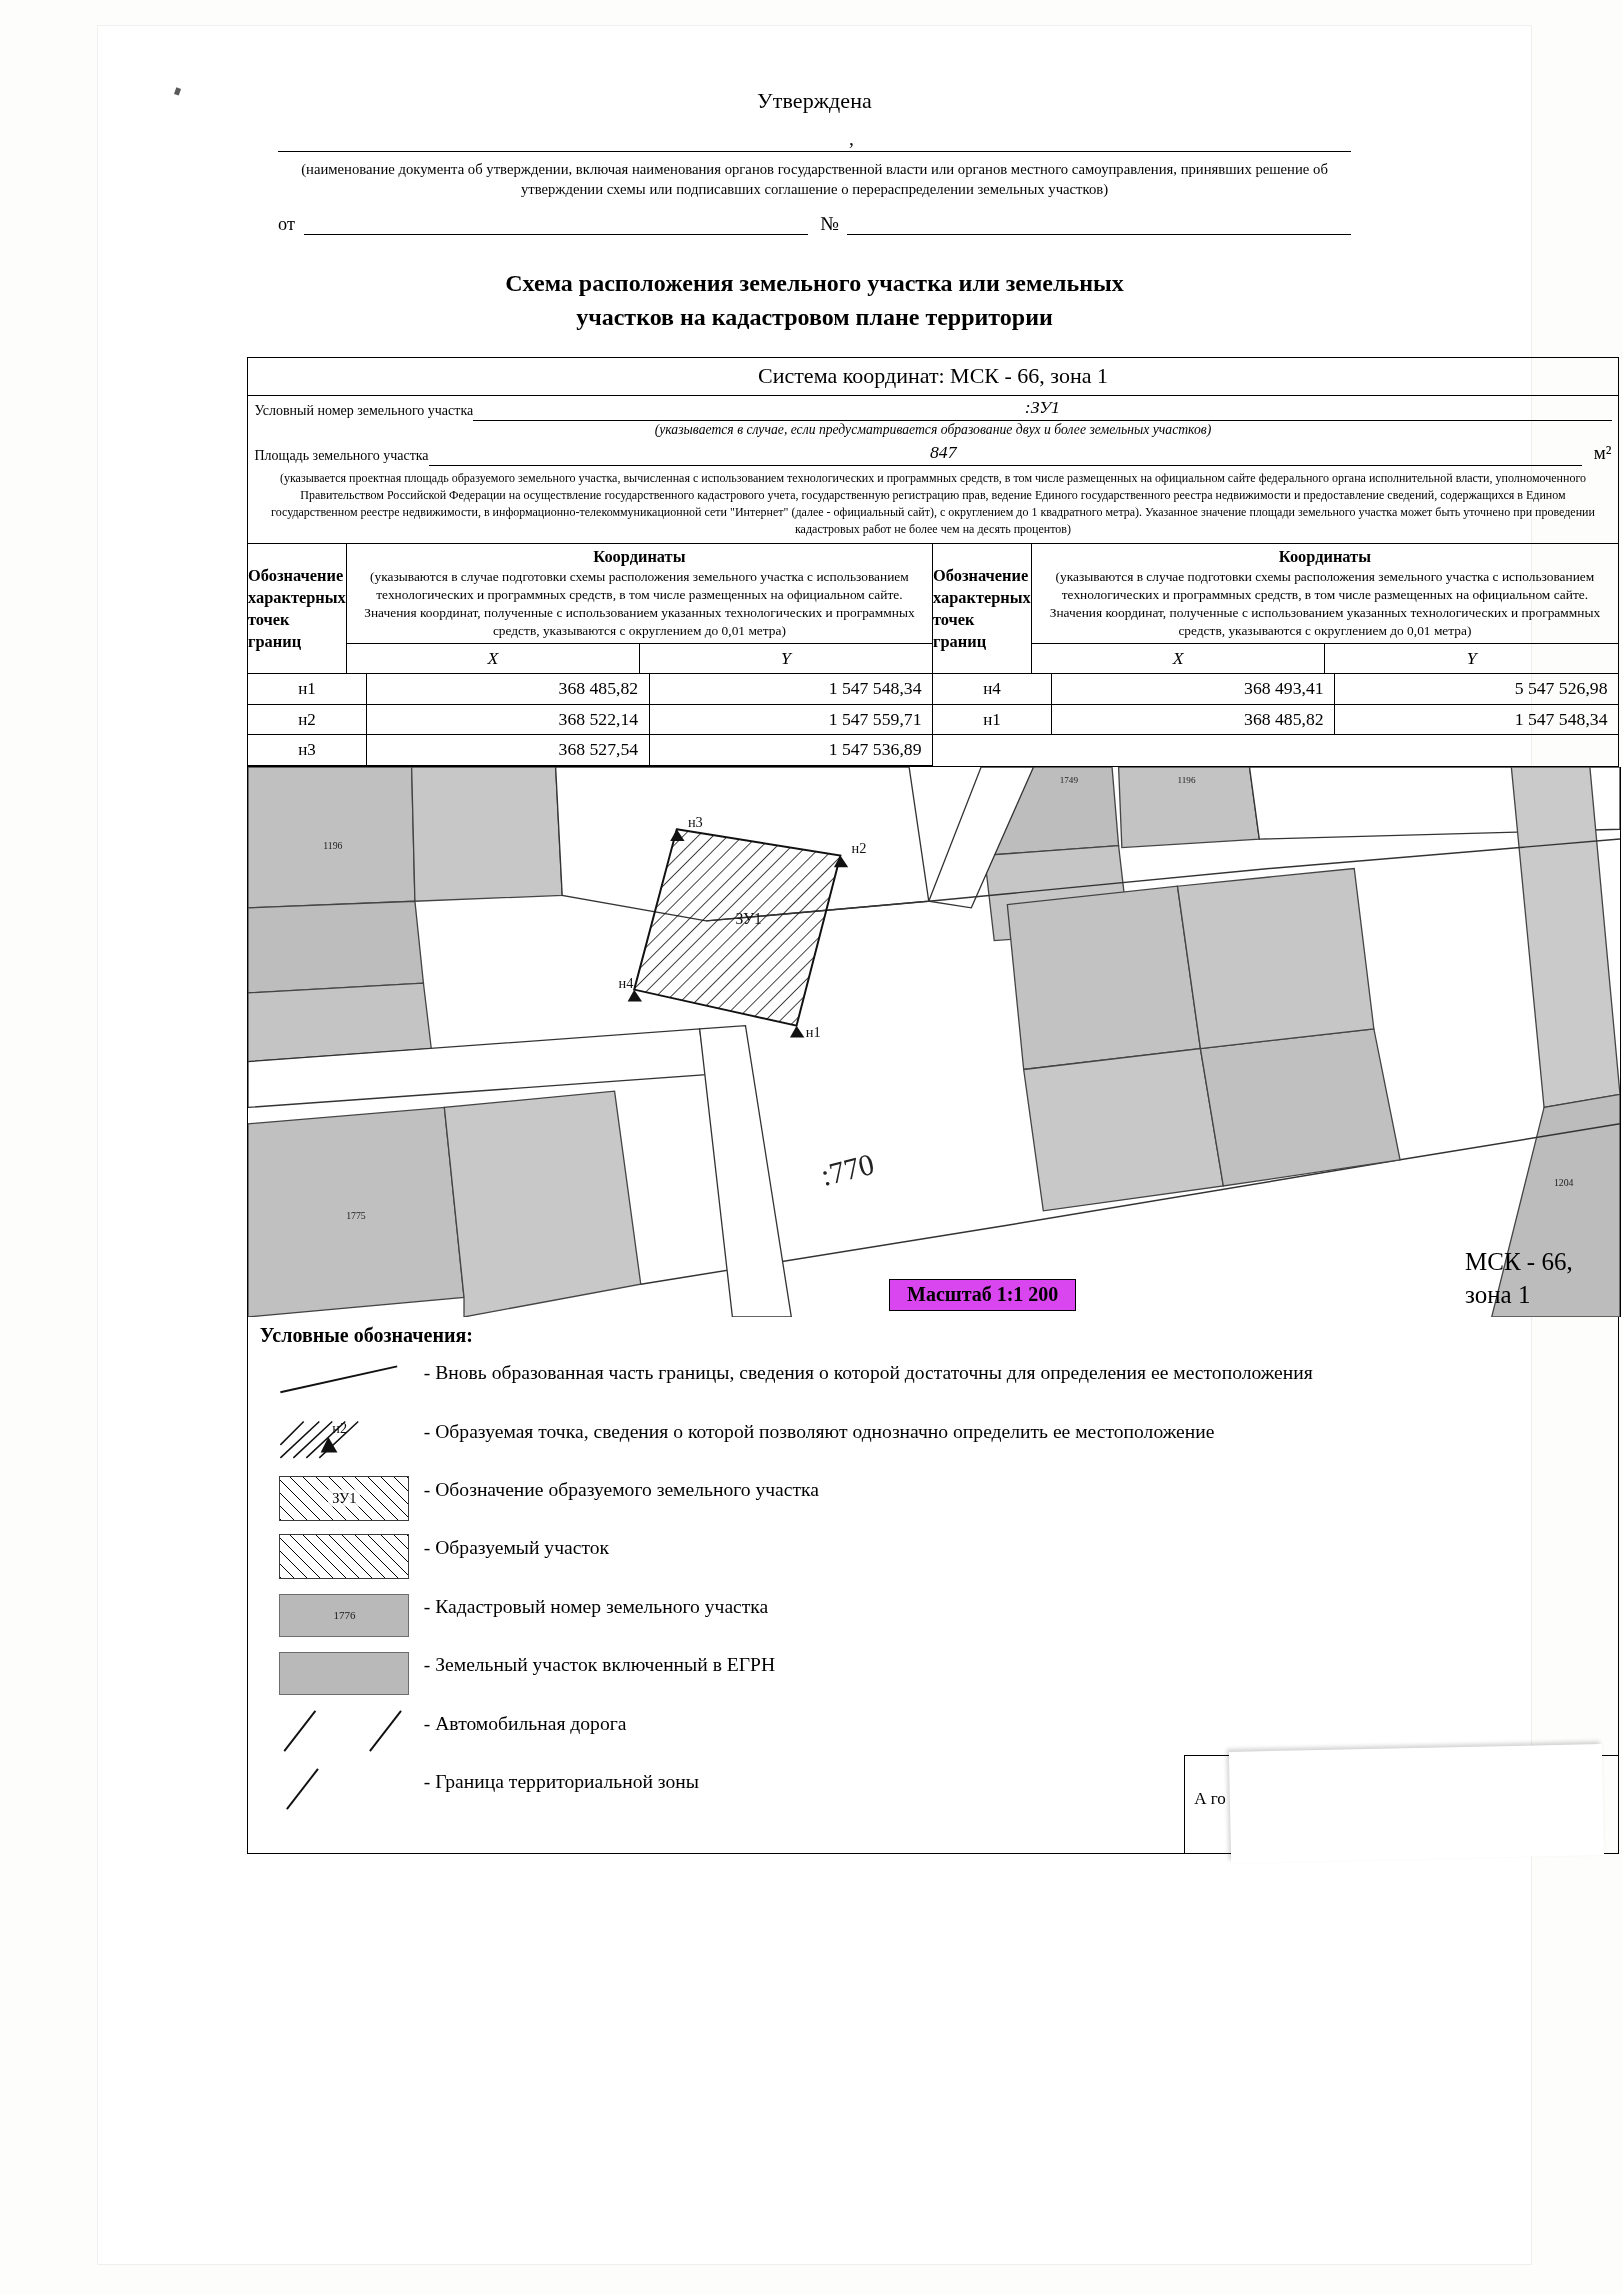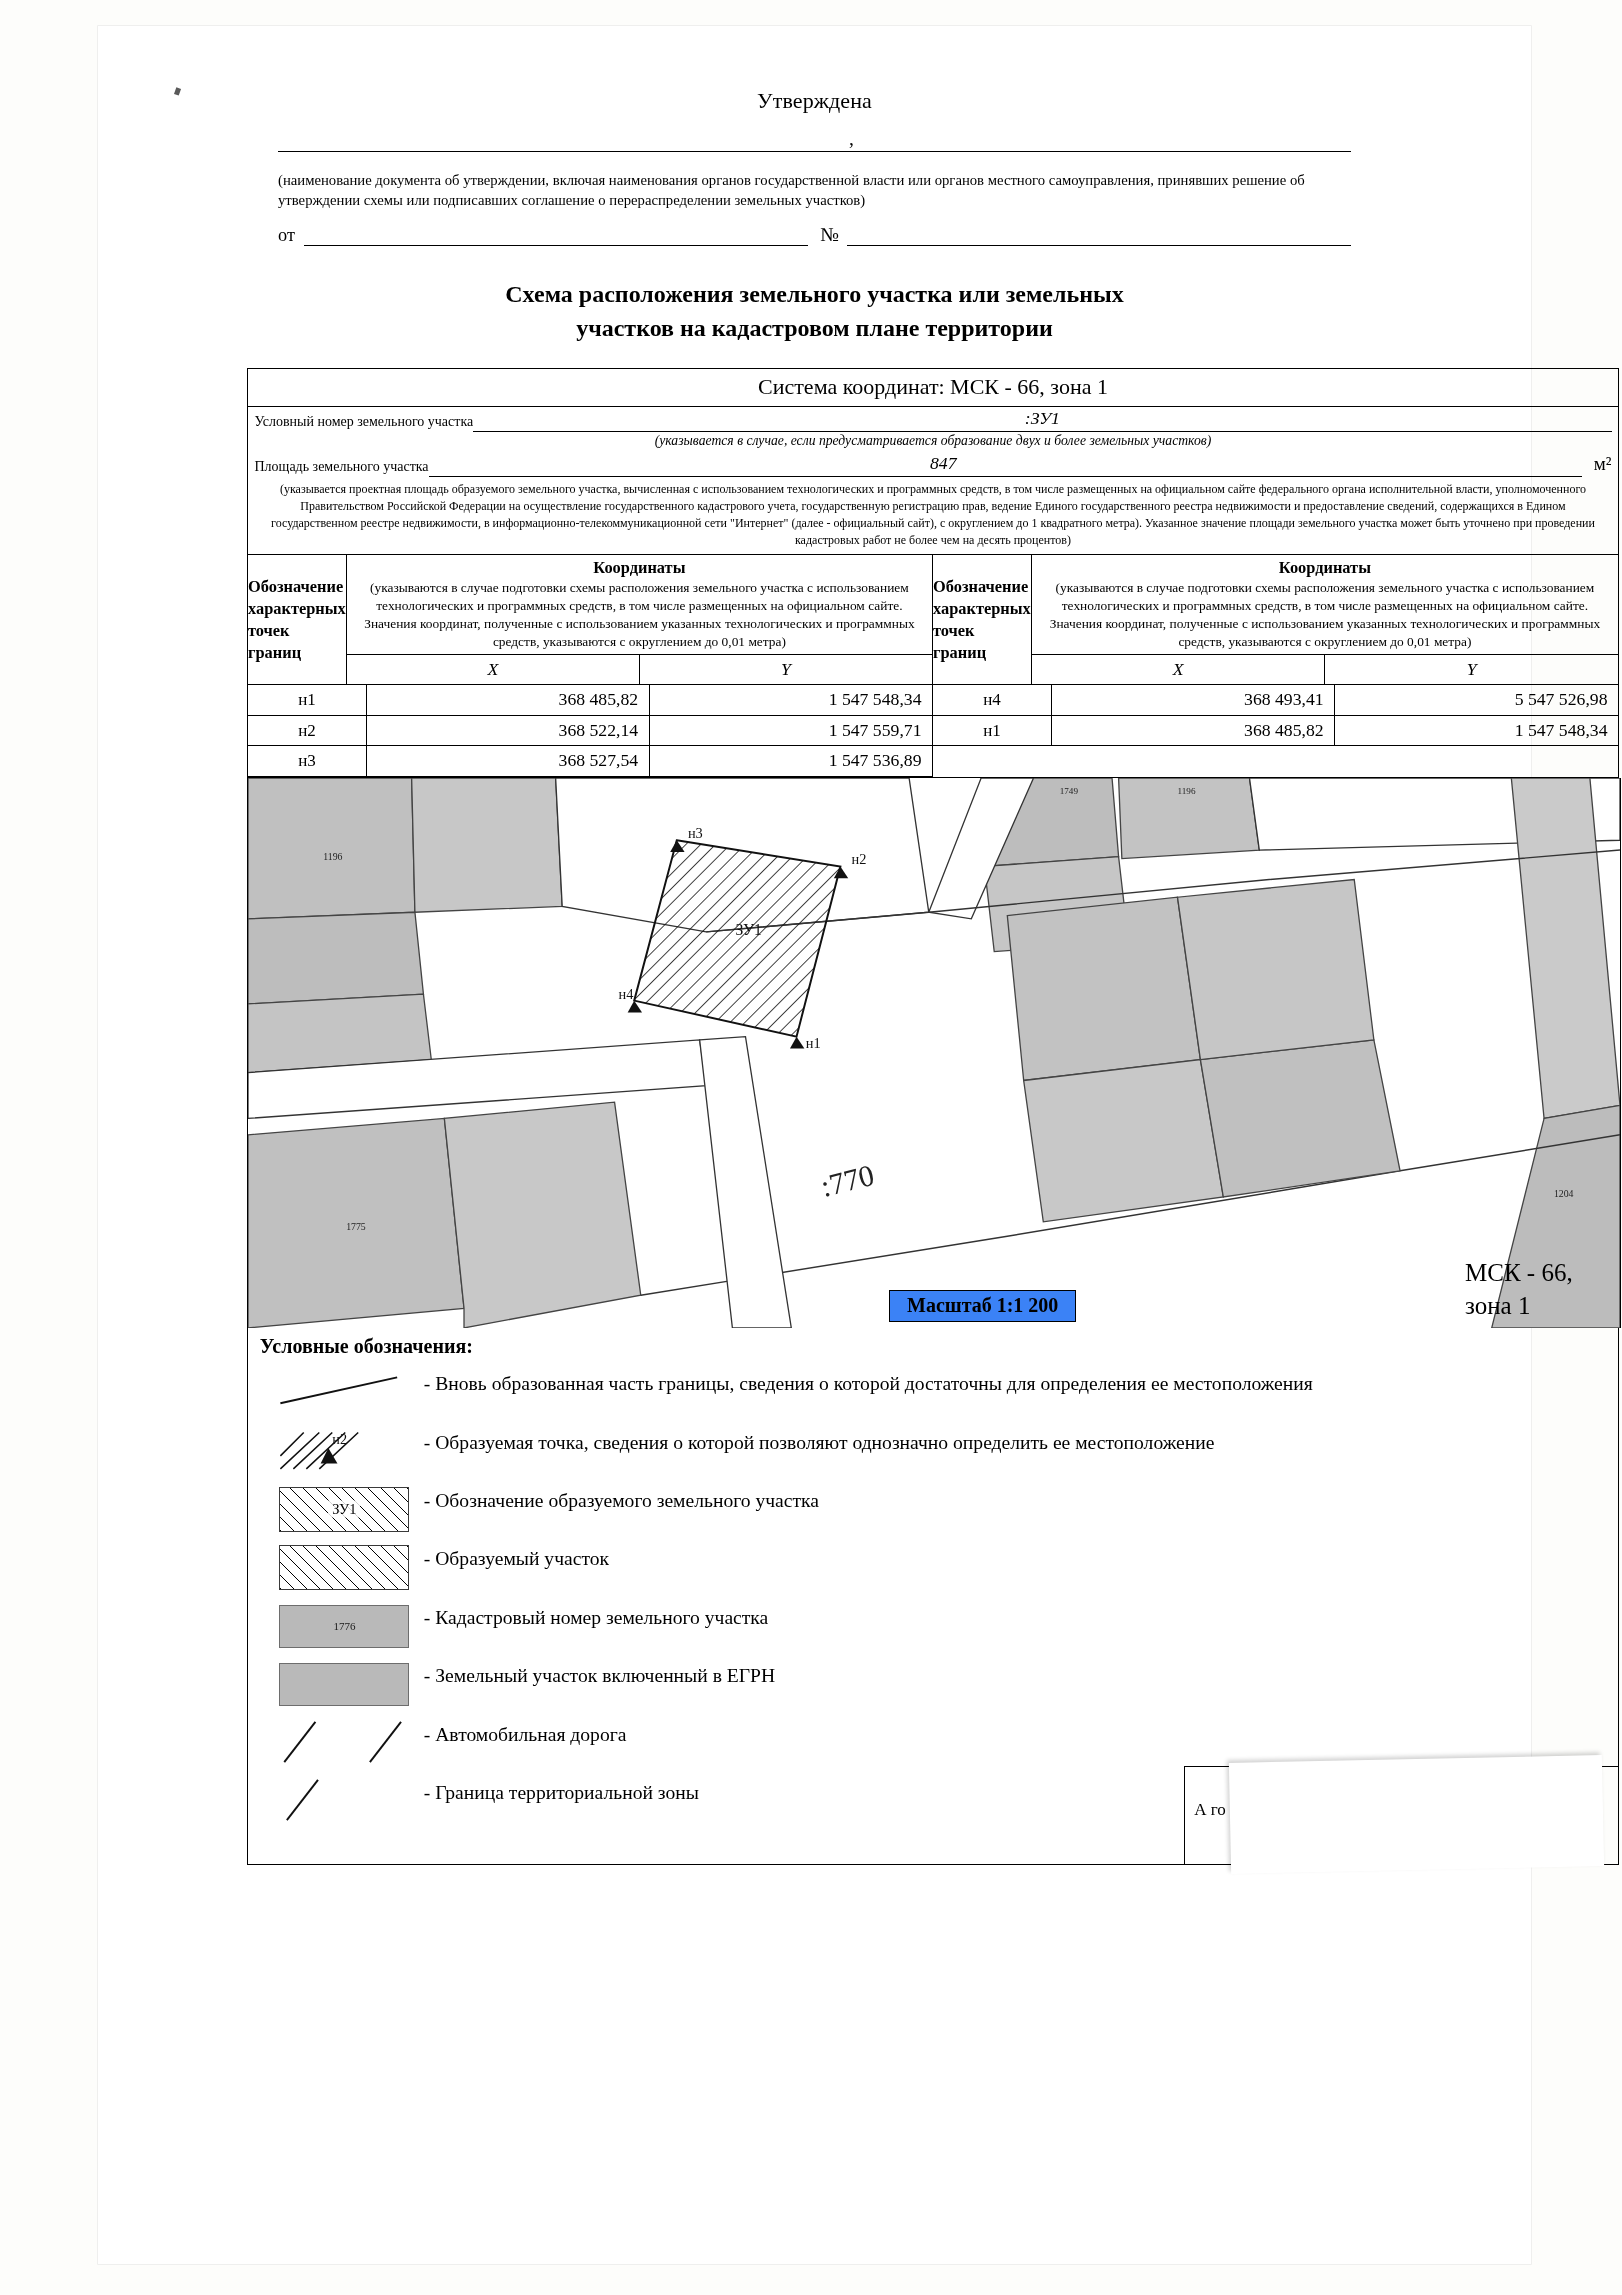--- a/index.html
+++ b/index.html
@@ -49,22 +49,22 @@
     position: relative;
   }
   .approve-comma {
     position: absolute;
     right: 497px;
     top: -19.6px;
     font-size: 19.6px;
   }
   .approve-note {
     width: 1073px;
-    margin: 18px auto 0 auto;
-    text-align: left;
+    margin: 7px auto 0 auto;
+    text-align: center;
     font-size: 14.7px;
     line-height: 1.42;
   }
   .ot-row {
     width: 1073px;
     margin: 13px auto 0 auto;
     display: flex;
     align-items: flex-end;
     font-size: 18.3px;
   }
@@ -240,21 +240,21 @@
     border-right: 1.4px solid #000;
     overflow: hidden;
     background: #ffffff;
   }
   .map-wrap svg { display: block; }
   .map-caption {
     position: absolute;
     left: 641px;
     top: 512px;
     border: 1.4px solid #000;
-    background: #3b82f6;
+    background: #d946ef;
     font-weight: bold;
     font-size: 20px;
     padding: 3.3px 17px 3.9px 17px;
   }
   .map-msk {
     position: absolute;
     left: 1217px;
     top: 478px;
     font-size: 25px;
     line-height: 1.32;

